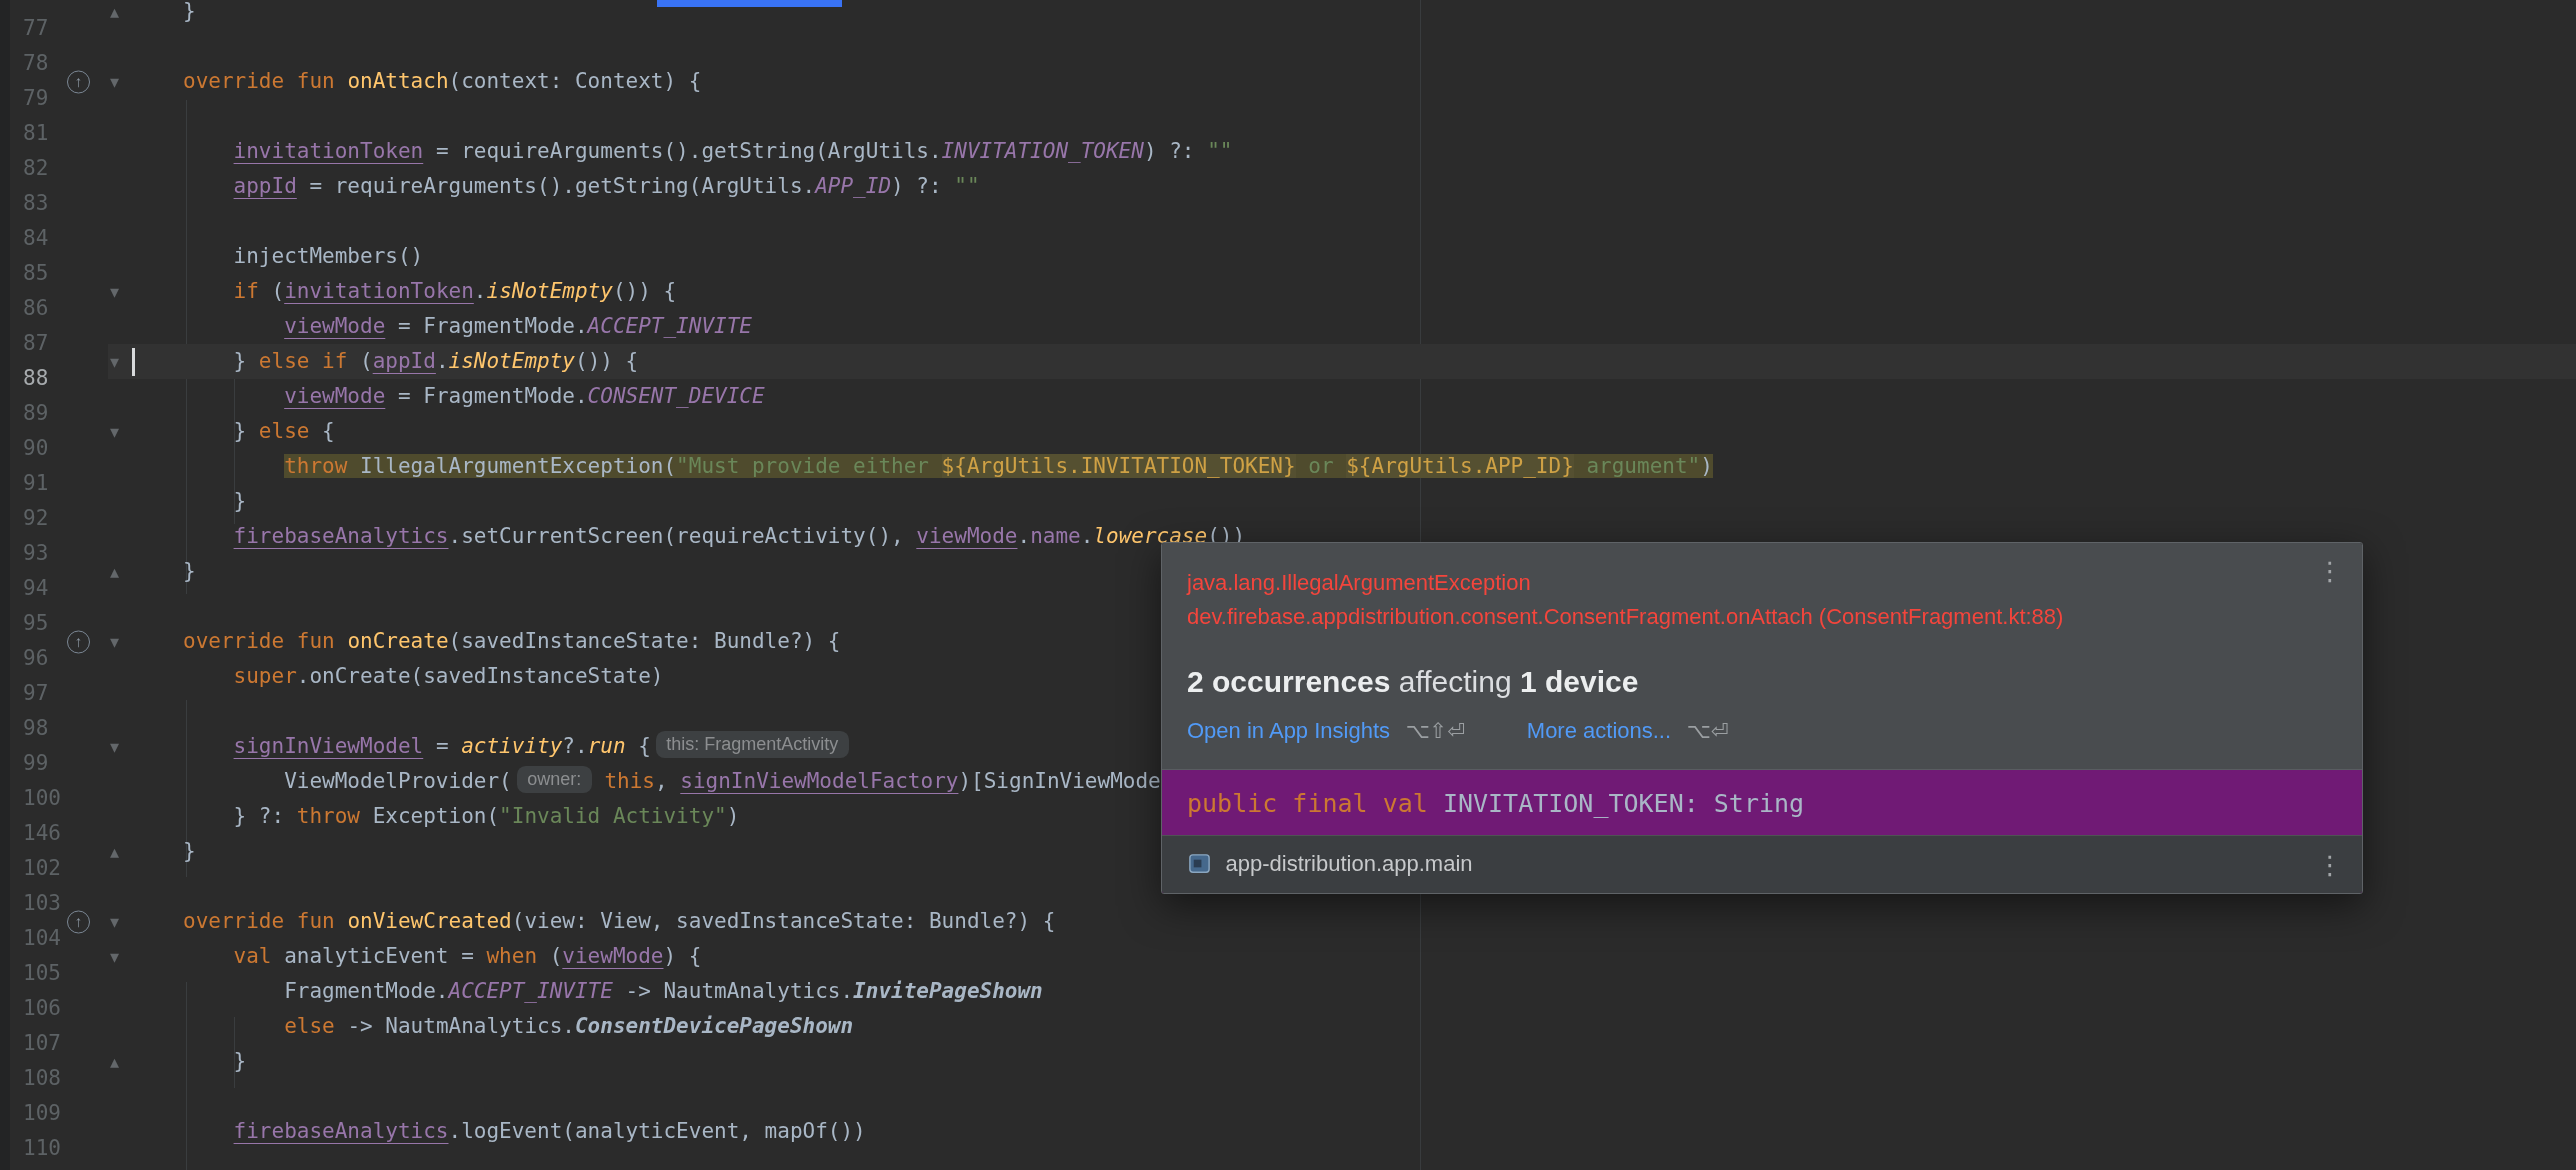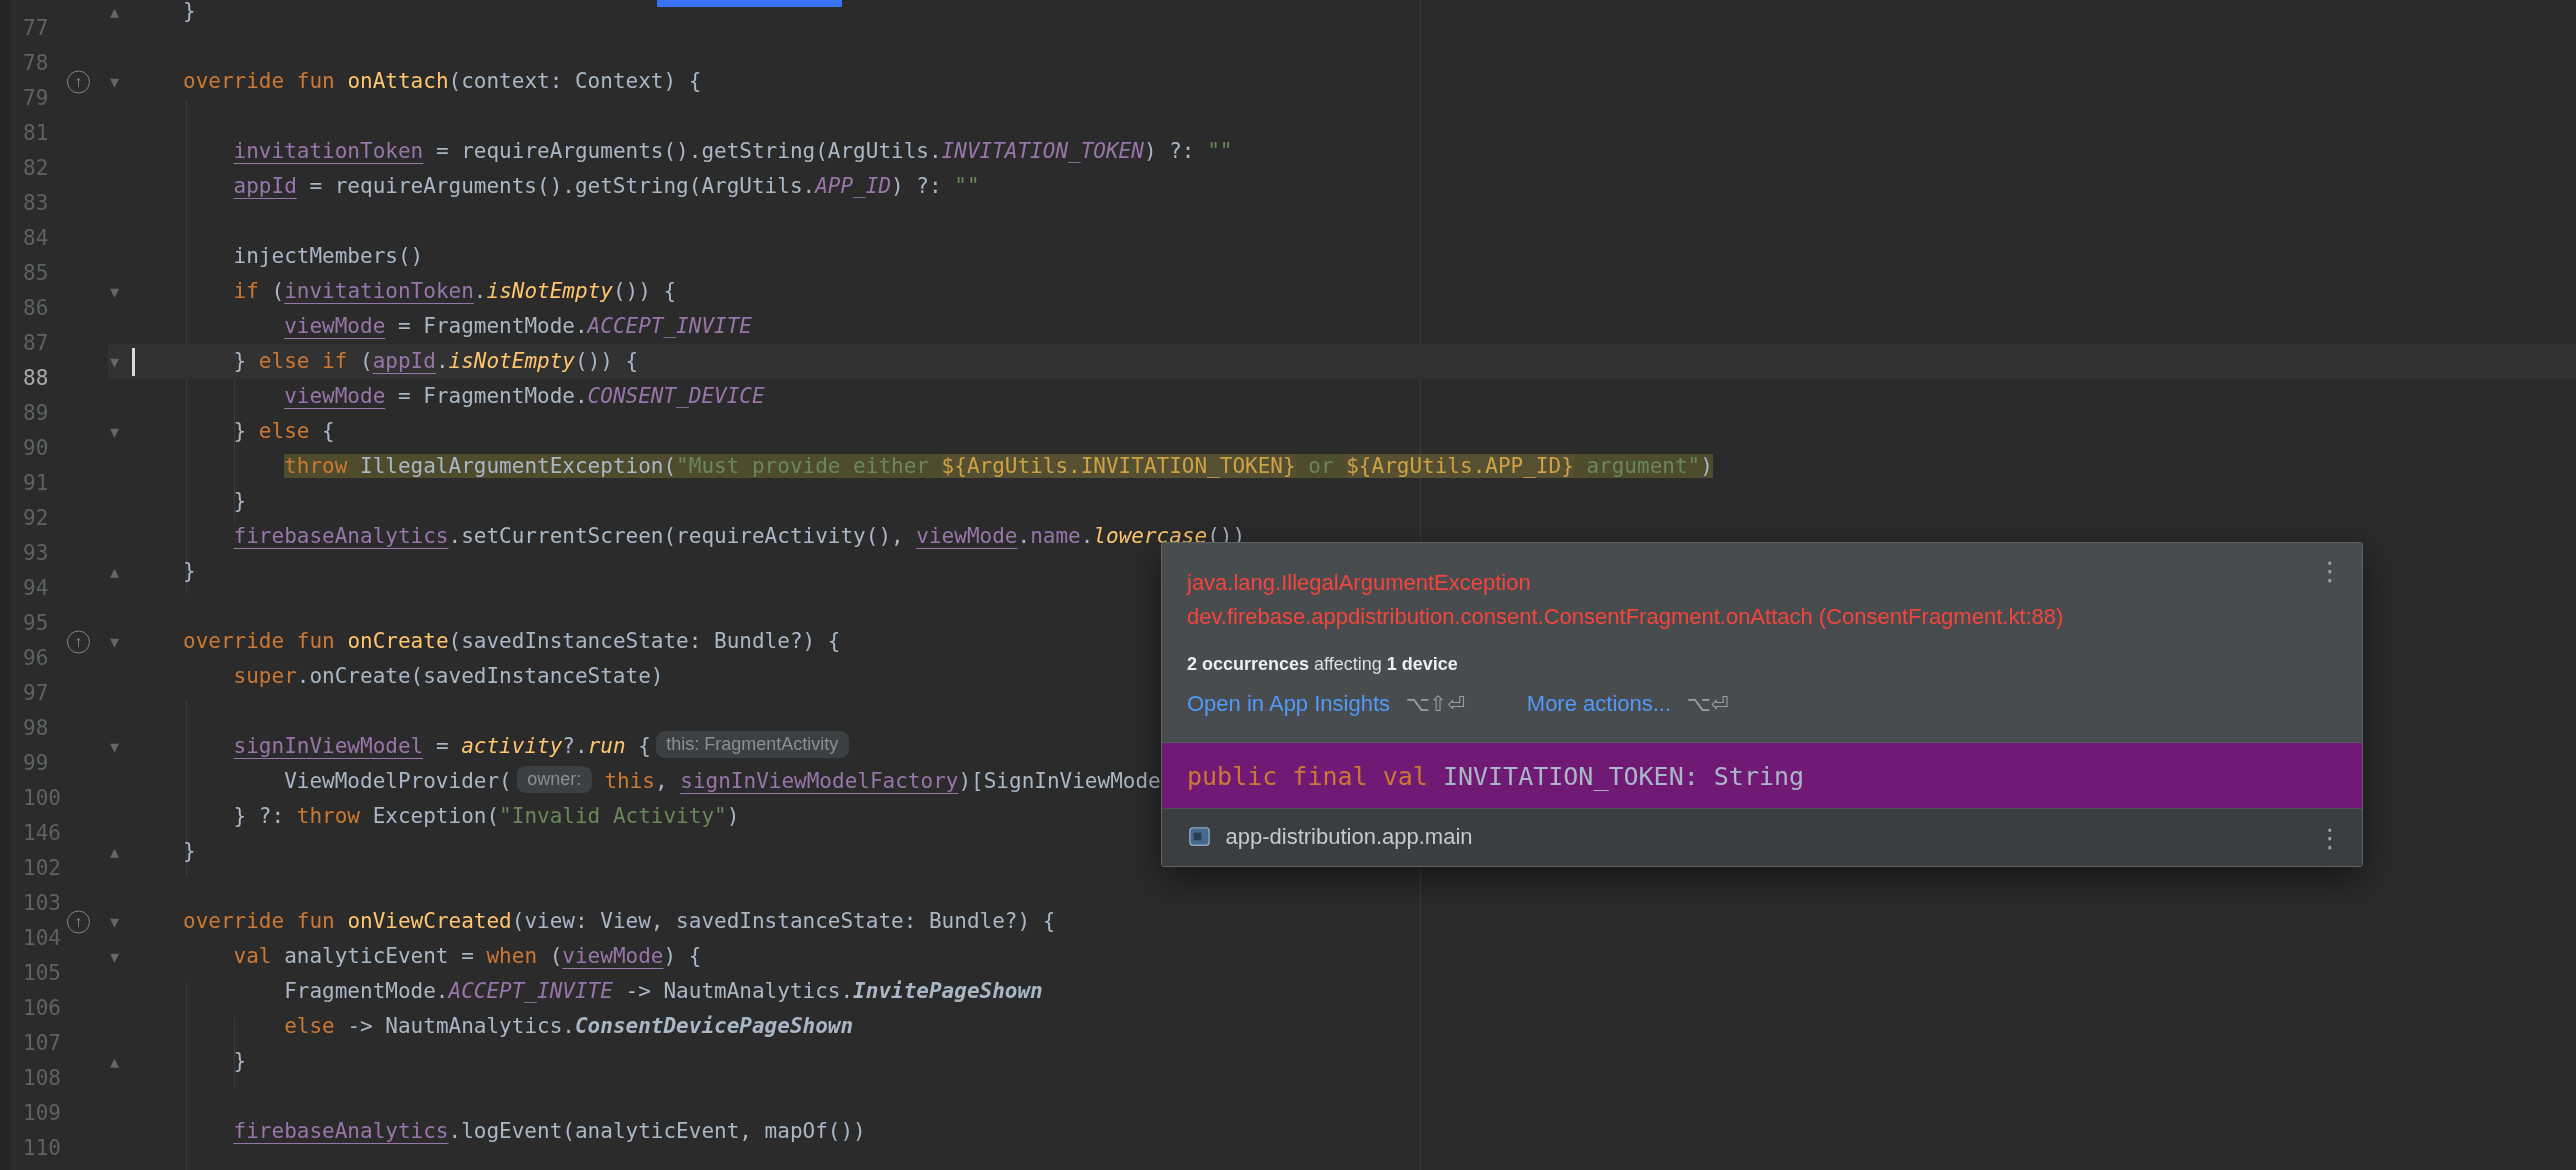--- a/index.html
+++ b/index.html
@@ -44,23 +44,23 @@
   .t-tpl.t-olv{background:#555031;}
   .t-hint{display:inline-block;background:#3d4042;color:#8c8e90;border-radius:8.7px;padding:1px 10.6px;
           font:18px/25px "Liberation Sans",sans-serif;vertical-align:2.9px;margin-left:4.8px;}
 
   .popup{position:absolute;left:1161px;top:542px;width:1200px;z-index:10;border:1px solid #5f6367;
          border-radius:2.9px;box-shadow:0 11.5px 38px rgba(0,0,0,0.5);overflow:hidden;
          font-family:"Liberation Sans",sans-serif;}
   .crash{background:#494c4f;padding:23px 25px 21px;position:relative;}
   .crash-title{color:#dfe1e4;font-size:22px;line-height:34px;}
   .crash-exc,.crash-loc{color:#f4453c;font-size:22px;line-height:34px;}
-  .crash-occ{color:#dcdee1;font-size:18px;line-height:34px;margin-top:13px;}
+  .crash-occ{color:#dcdee1;font-size:30px;line-height:34px;margin-top:31px;}
   .crash-occ b{font-weight:700;color:#eceeef;}
-  .crash-actions{margin-top:6px;font-size:22px;line-height:34px;display:flex;align-items:center;}
+  .crash-actions{margin-top:15px;font-size:22px;line-height:34px;display:flex;align-items:center;}
   .link{color:#519af7;cursor:pointer;text-decoration:none;}
   .sc{color:#9b9fa2;margin-left:15.4px;font-size:21px;font-family:"DejaVu Sans",sans-serif;}
   .ml{margin-left:62px;}
   .kebab{position:absolute;right:19px;top:15.4px;color:#a2a5a8;font-size:26px;line-height:26px;cursor:pointer;
          font-family:"DejaVu Sans",sans-serif;}
   .doc{background:#701a75;border-top:1px solid #595d61;}
   .doc-code{padding:19px 25px 17.3px;font:25px "DejaVu Sans Mono",monospace;}
   .doc-code .t-k{color:#cc7832;}
   .doc-name,.doc-type{color:#a9b7c6;}
   .doc-module{background:#3b3e41;padding:14.4px 25px 16.3px;display:flex;align-items:center;position:relative;

